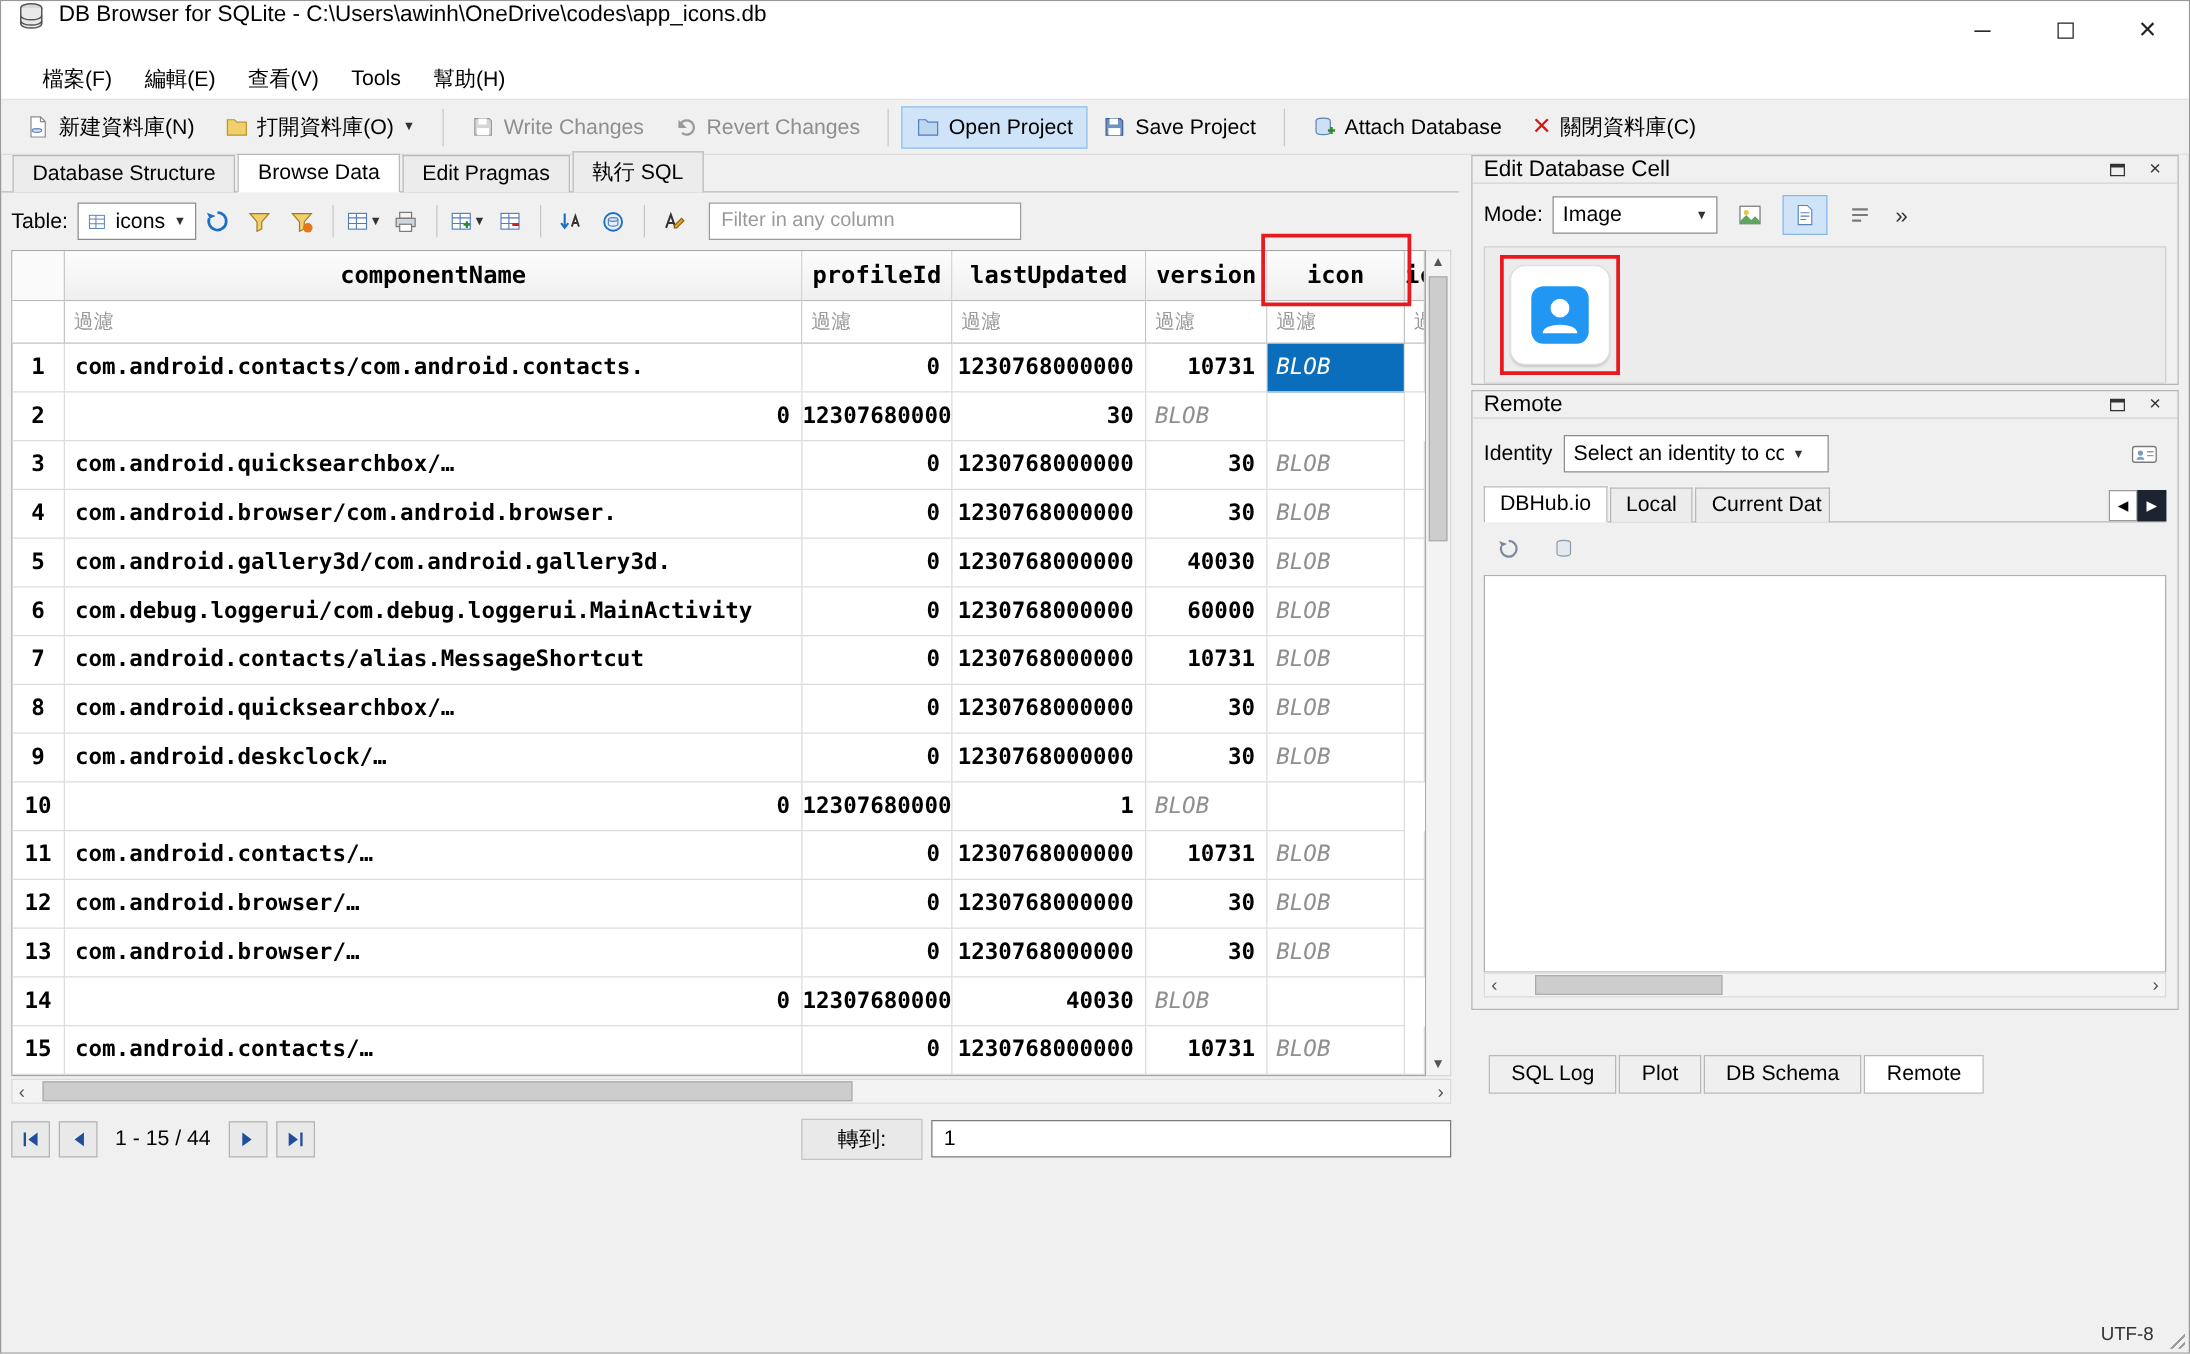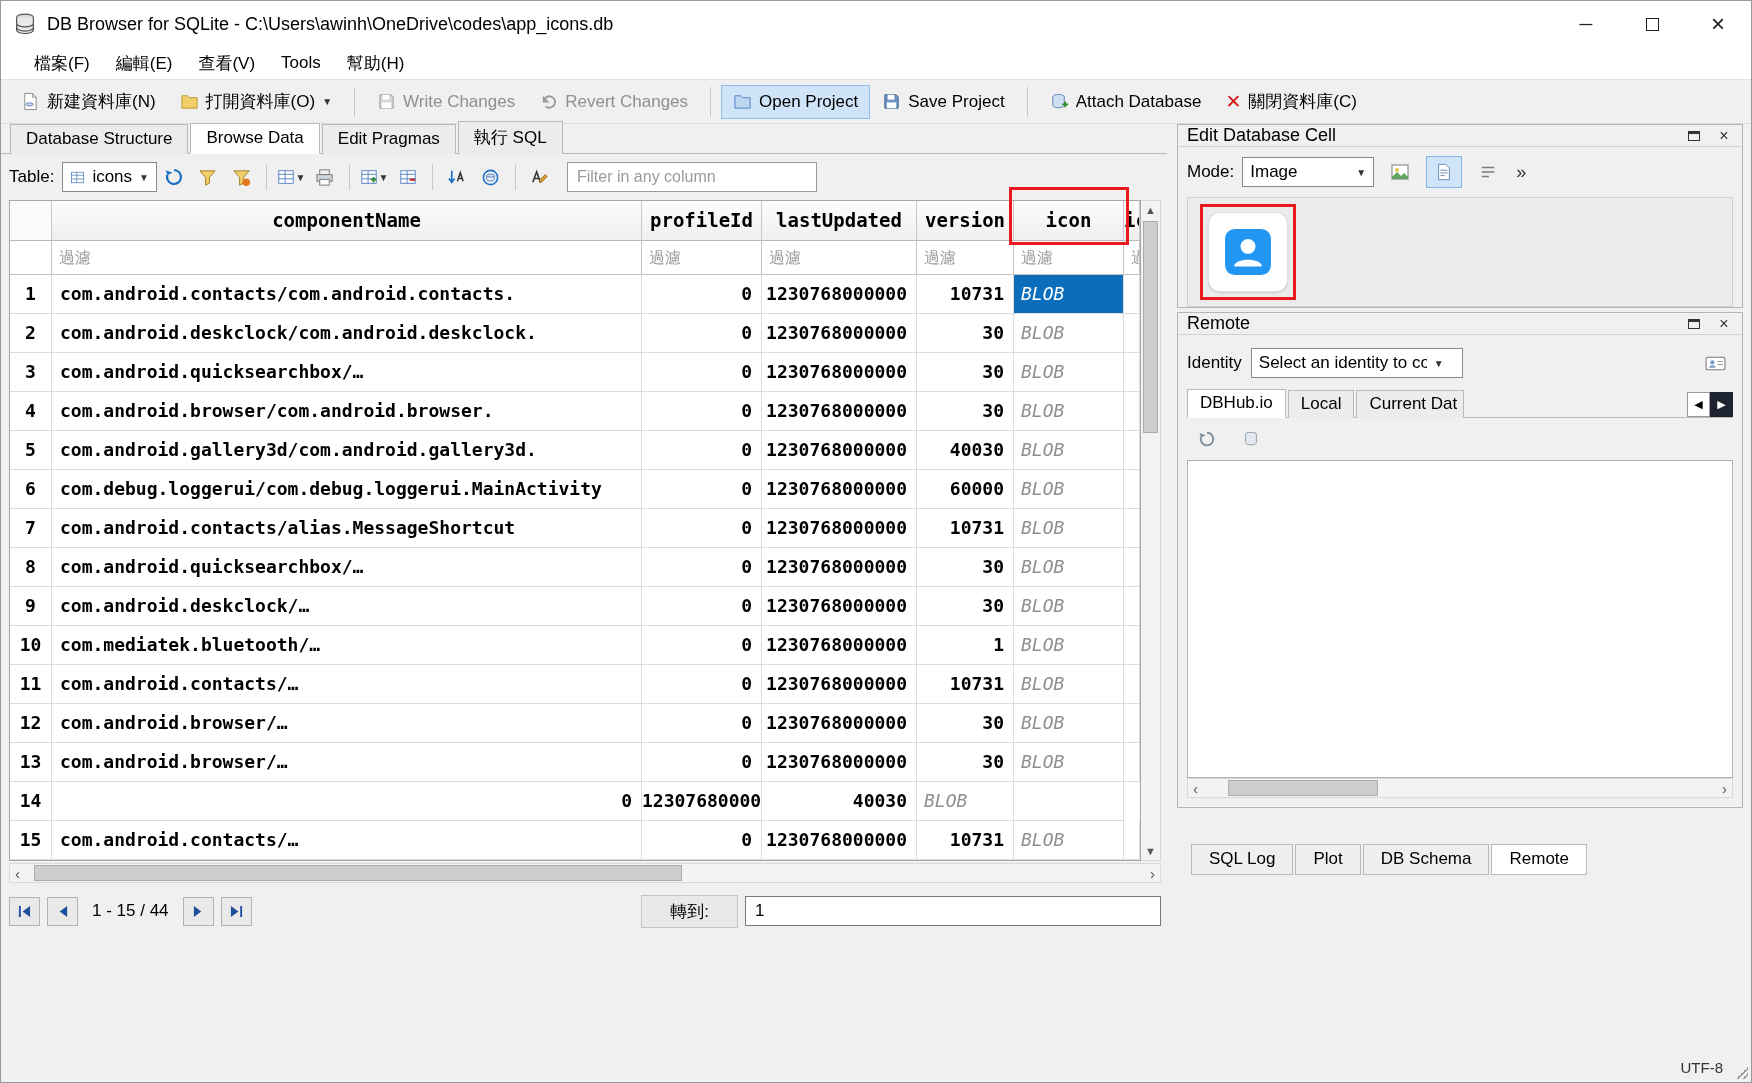--- a/index.html
+++ b/index.html
@@ -1,21 +1,21 @@
 <!DOCTYPE html>
 <html><head>
 <meta charset="utf-8">
 <style>
   * { margin:0; padding:0; box-sizing:border-box; }
   html,body { width:1752px; height:1083px; overflow:hidden; }
   body { font-family:"Liberation Sans","DejaVu Sans",sans-serif; font-size:17px; color:#000; background:#f0f0f0; }
   .window { width:1752px; height:1083px; display:flex; flex-direction:column; background:#f0f0f0; border:1px solid #9a9a9a; }
 
   
-  .titlebar { height:46px; background:#fff; display:flex; align-items:center; gap:10px; padding-left:12px; flex:0 0 auto; }
+  .titlebar { height:46px; background:#fff; display:flex; gap:10px; padding-left:12px; flex:0 0 auto; }
   .titlebar .title { font-size:18px; }
   .wbtns { margin-left:auto; display:flex; height:46px; }
   .wbtn { width:66px; height:46px; display:flex; align-items:center; justify-content:center; font-size:18px; color:#222; }
   .maxbox { width:13px; height:13px; border:1.6px solid #222; display:inline-block; }
   .closex { font-size:24px; line-height:1; }
 
   
   .menubar { height:33px; background:#fff; display:flex; align-items:center; padding-left:20px; border-bottom:1px solid #e3e3e3; flex:0 0 auto; }
   .menu-item { padding:4px 13px; }
 
@@ -358,21 +358,20 @@
     <div class="cell rownum mono">1</div>
     <div class="cell name mono">com.android.contacts/com.android.contacts.</div>
     <div class="cell num mono">0</div>
     <div class="cell num mono">1230768000000</div>
     <div class="cell num mono">10731</div>
     <div class="cell blob mono selected">BLOB</div>
     <div class="cell mono"></div>
   </div>
               <div class="grow">
     <div class="cell rownum mono">2</div>
-    <div class="cell name mono">com.android.deskclock/com.android.deskclock.</div>
     <div class="cell num mono">0</div>
     <div class="cell num mono">1230768000000</div>
     <div class="cell num mono">30</div>
     <div class="cell blob mono">BLOB</div>
     <div class="cell mono"></div>
   </div>
               <div class="grow">
     <div class="cell rownum mono">3</div>
     <div class="cell name mono">com.android.quicksearchbox/…</div>
     <div class="cell num mono">0</div>
@@ -430,21 +429,20 @@
     <div class="cell rownum mono">9</div>
     <div class="cell name mono">com.android.deskclock/…</div>
     <div class="cell num mono">0</div>
     <div class="cell num mono">1230768000000</div>
     <div class="cell num mono">30</div>
     <div class="cell blob mono">BLOB</div>
     <div class="cell mono"></div>
   </div>
               <div class="grow">
     <div class="cell rownum mono">10</div>
-    <div class="cell name mono">com.mediatek.bluetooth/…</div>
     <div class="cell num mono">0</div>
     <div class="cell num mono">1230768000000</div>
     <div class="cell num mono">1</div>
     <div class="cell blob mono">BLOB</div>
     <div class="cell mono"></div>
   </div>
               <div class="grow">
     <div class="cell rownum mono">11</div>
     <div class="cell name mono">com.android.contacts/…</div>
     <div class="cell num mono">0</div>

